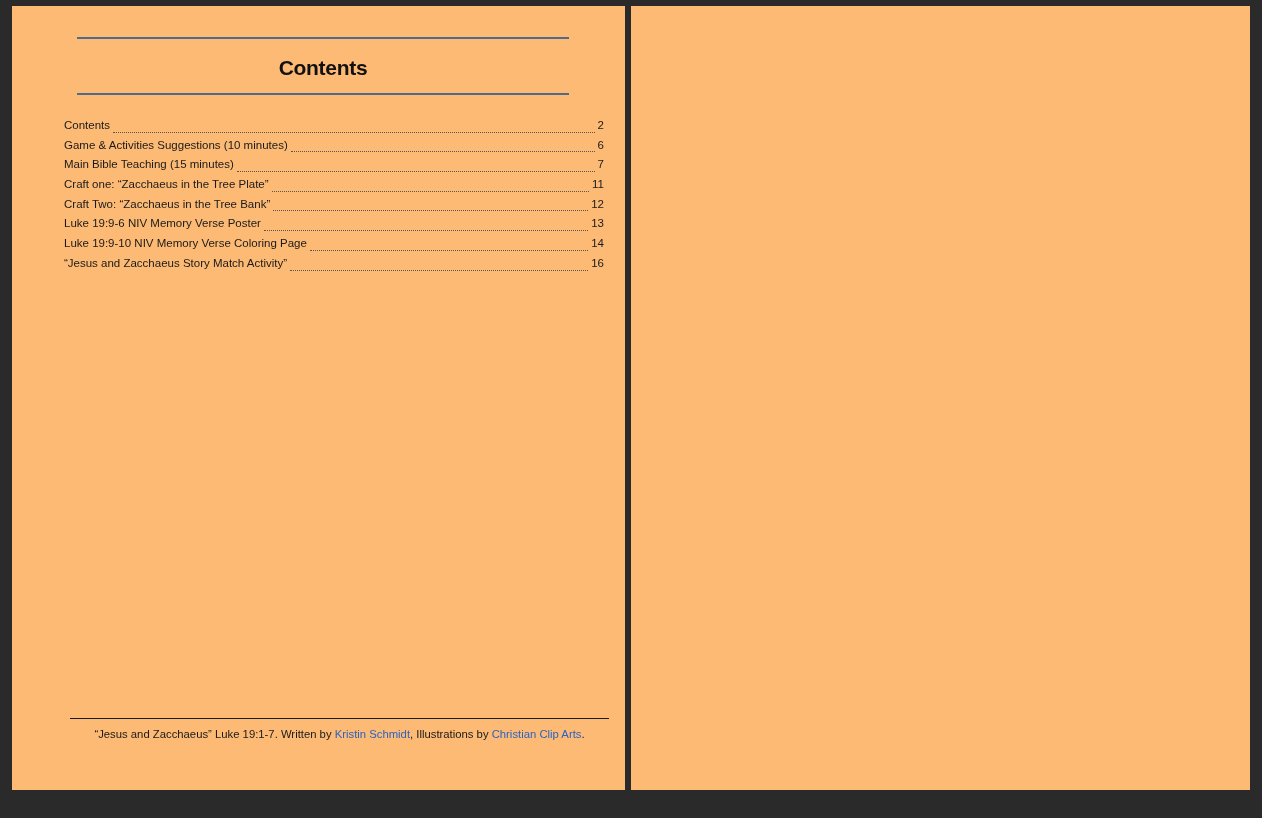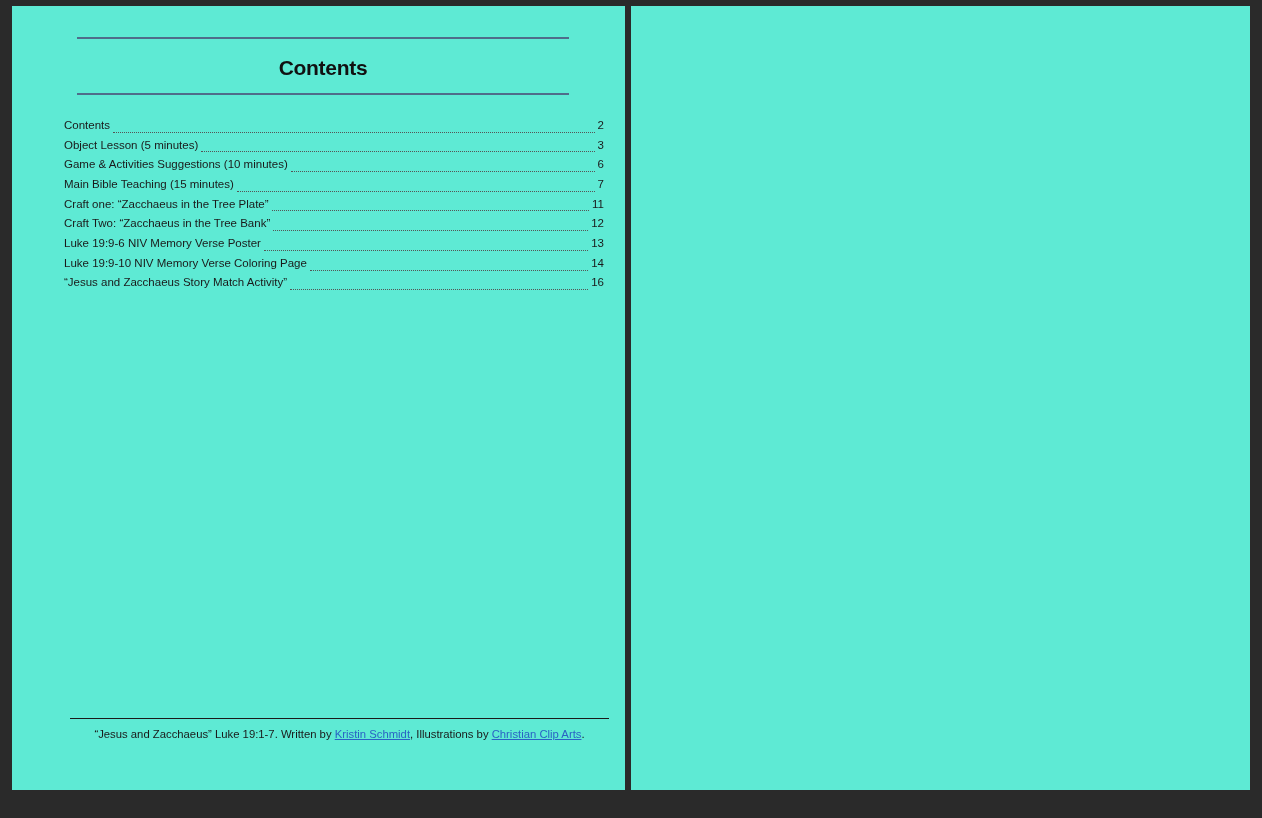--- a/index.html
+++ b/index.html
@@ -21,21 +21,21 @@
     width: 1262px;
     height: 818px;
     background: #2a2a2a;
   }
 
   
   .page {
     position: absolute;
     top: 6px;
     height: 784px;
-    background: #5eead4;
+    background: #fdba74;
     overflow: hidden;
   }
   .page-left  { left: 12px;  width: 613px; }
   .page-right { left: 631px; width: 619px; }
 
   .gutter {
     position: absolute;
     left: 625px; top: 0;
     width: 6px; height: 818px;
     background: #2a2a2a;
@@ -98,44 +98,38 @@
     border-top: 1px solid #1a1a1a;
     padding-top: 7px;
     text-align: center;
     font-size: 11.3px;
     color: #1a1a1a;
     line-height: 16.5px;
   }
   #footer-left  { left: 58px;  width: 539px; }
   .footer a, .footer .lnk {
     color: #2a63c4;
-    text-decoration: underline;
   }
 </style>
 </head>
 <body>
 
 <div class="spread">
 
   <div class="page page-left">
 
     <div class="heading-block" id="heading-left">
       <span class="heading-text">Contents</span>
     </div>
 
     <div class="toc" id="toc-list">
         <div class="toc-entry">
           <span class="toc-title">Contents</span>
           <span class="toc-dots"></span>
           <span class="toc-page">2</span>
-        </div>
-        <div class="toc-entry">
-          <span class="toc-title">Object Lesson (5 minutes)</span>
-          <span class="toc-dots"></span>
-          <span class="toc-page">3</span>
         </div>
         <div class="toc-entry">
           <span class="toc-title">Game &amp; Activities Suggestions (10 minutes)</span>
           <span class="toc-dots"></span>
           <span class="toc-page">6</span>
         </div>
         <div class="toc-entry">
           <span class="toc-title">Main Bible Teaching  (15 minutes)</span>
           <span class="toc-dots"></span>
           <span class="toc-page">7</span>

